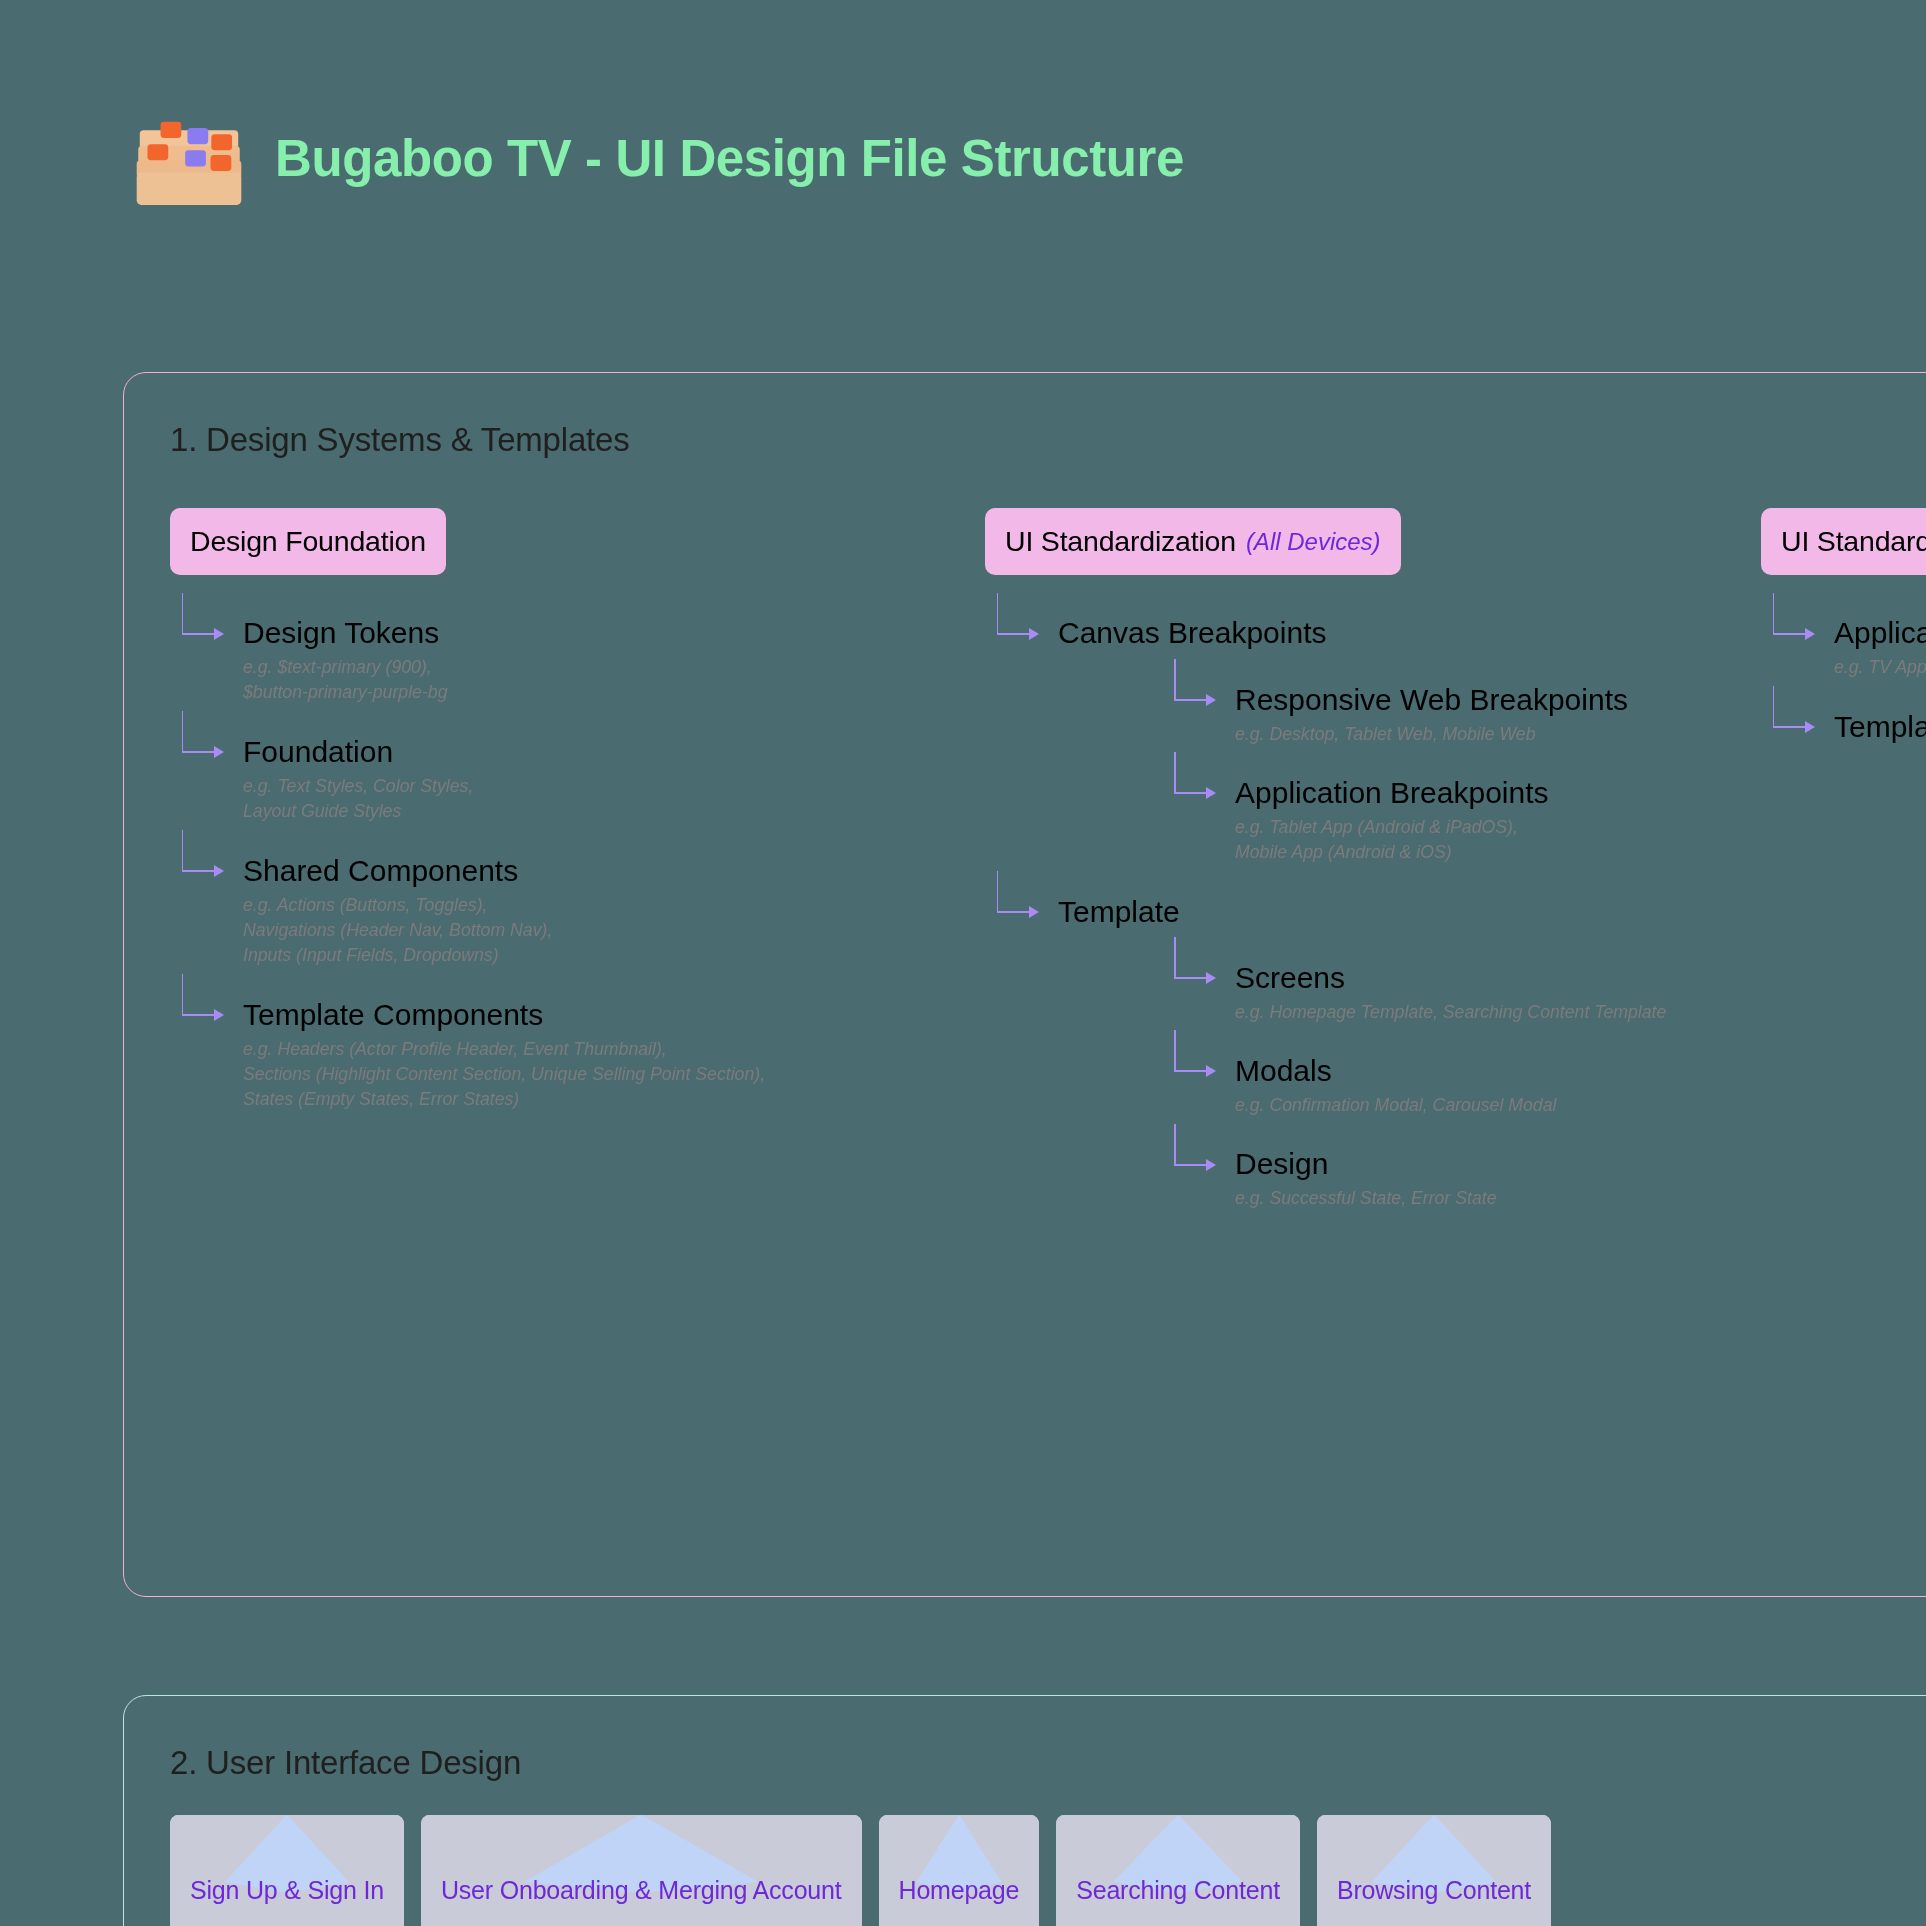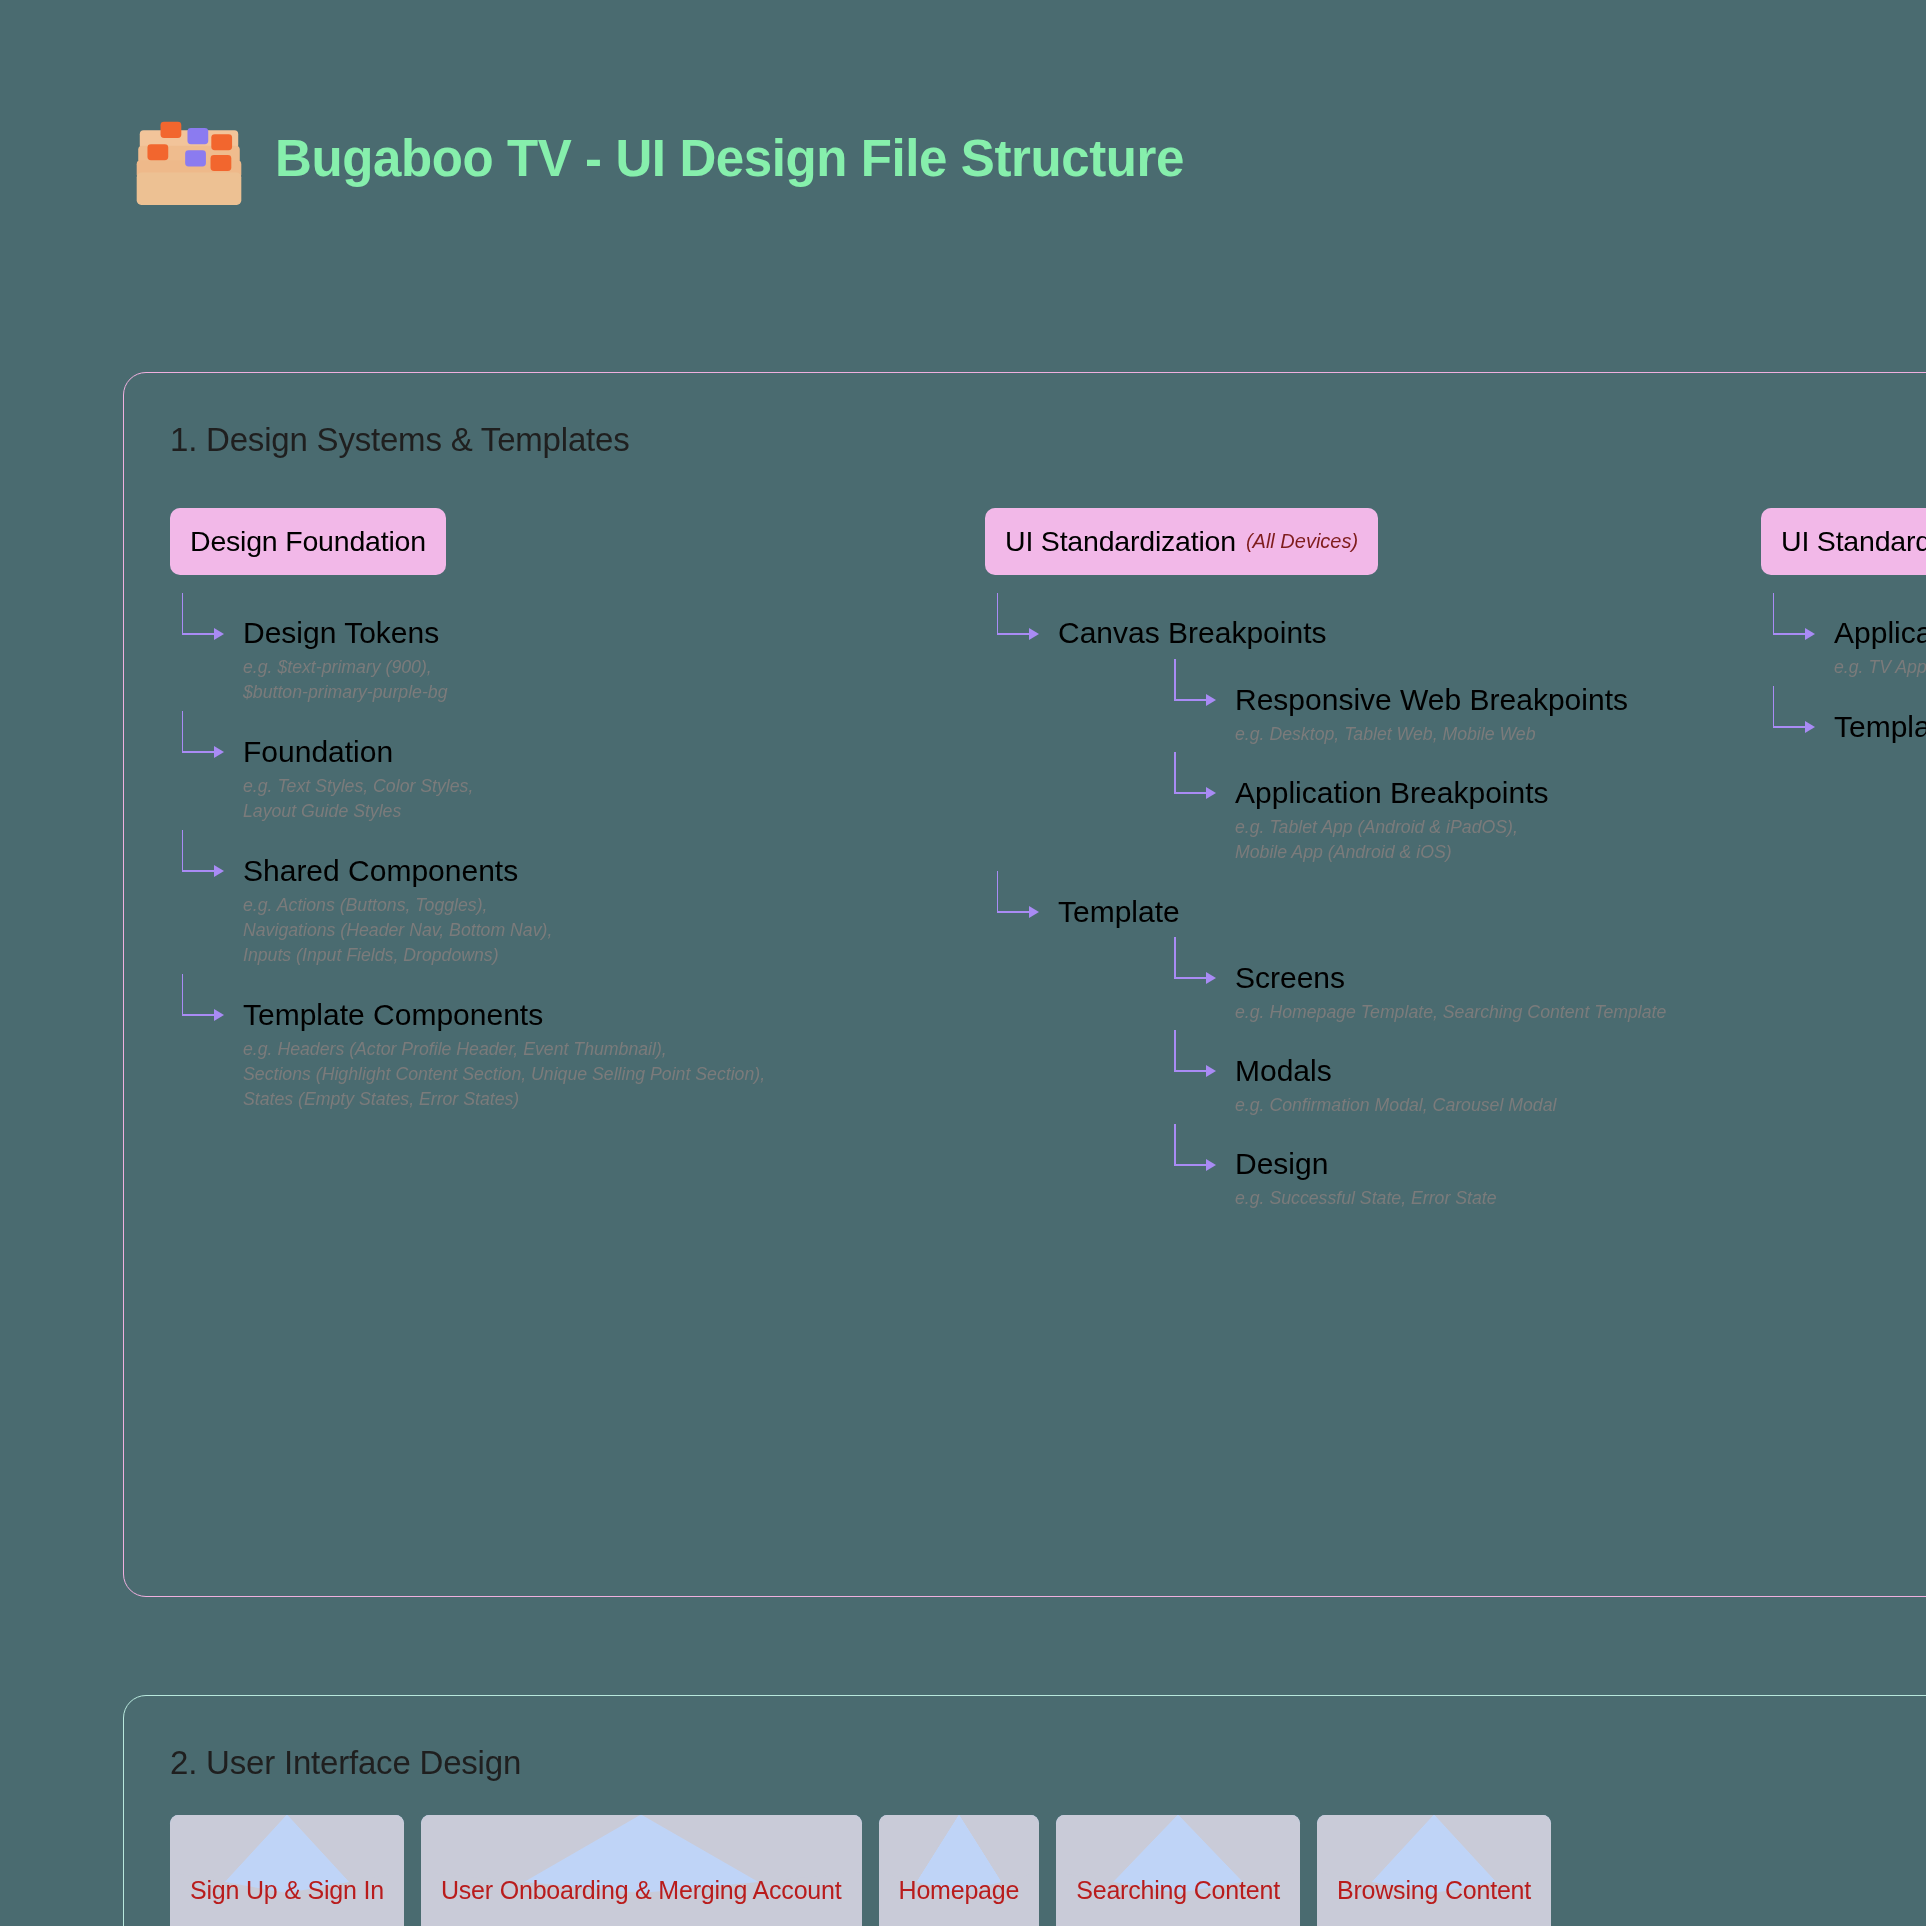--- a/index.html
+++ b/index.html
@@ -68,23 +68,23 @@
     padding: 17px 20px;
     white-space: nowrap;
   }
   .pink-card .pc-title {
     font-size: 28.5px;
     font-weight: 500;
     color: #000000;
     letter-spacing: -0.2px;
   }
   .pink-card .pc-sub {
-    font-size: 20px;
+    font-size: 24px;
     font-style: italic;
-    color: #7f1d1d;
+    color: #6d28d9;
   }
 
   
   .tree { position: relative; }
   .node {
     position: relative;
     display: block;
   }
   .node-label {
     font-size: 30px;
@@ -155,21 +155,21 @@
     background: linear-gradient(to bottom left, #c9cbd8 0 49.6%, transparent 50%);
   }
   .env .body {
     left: 0; bottom: 0; width: 100%; height: 55%;
     background: #c9cbd8;
     clip-path: polygon(0 0, 50% 30%, 100% 0, 100% 100%, 0 100%);
   }
   .env-label {
     position: relative; z-index: 5;
     font-size: 25px;
-    color: #b91c1c;
+    color: #6d28d9;
     white-space: nowrap;
     letter-spacing: -0.2px;
     margin-top: 24px;
   }
 </style>
 </head>
 <body>
 
 <div class="page">
 

